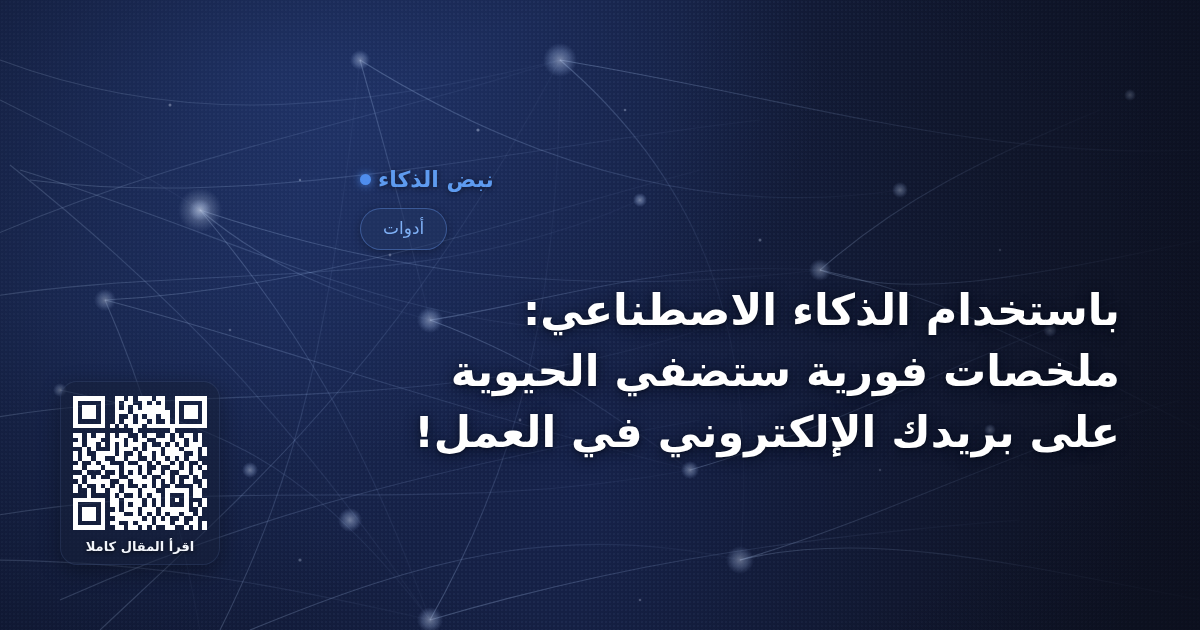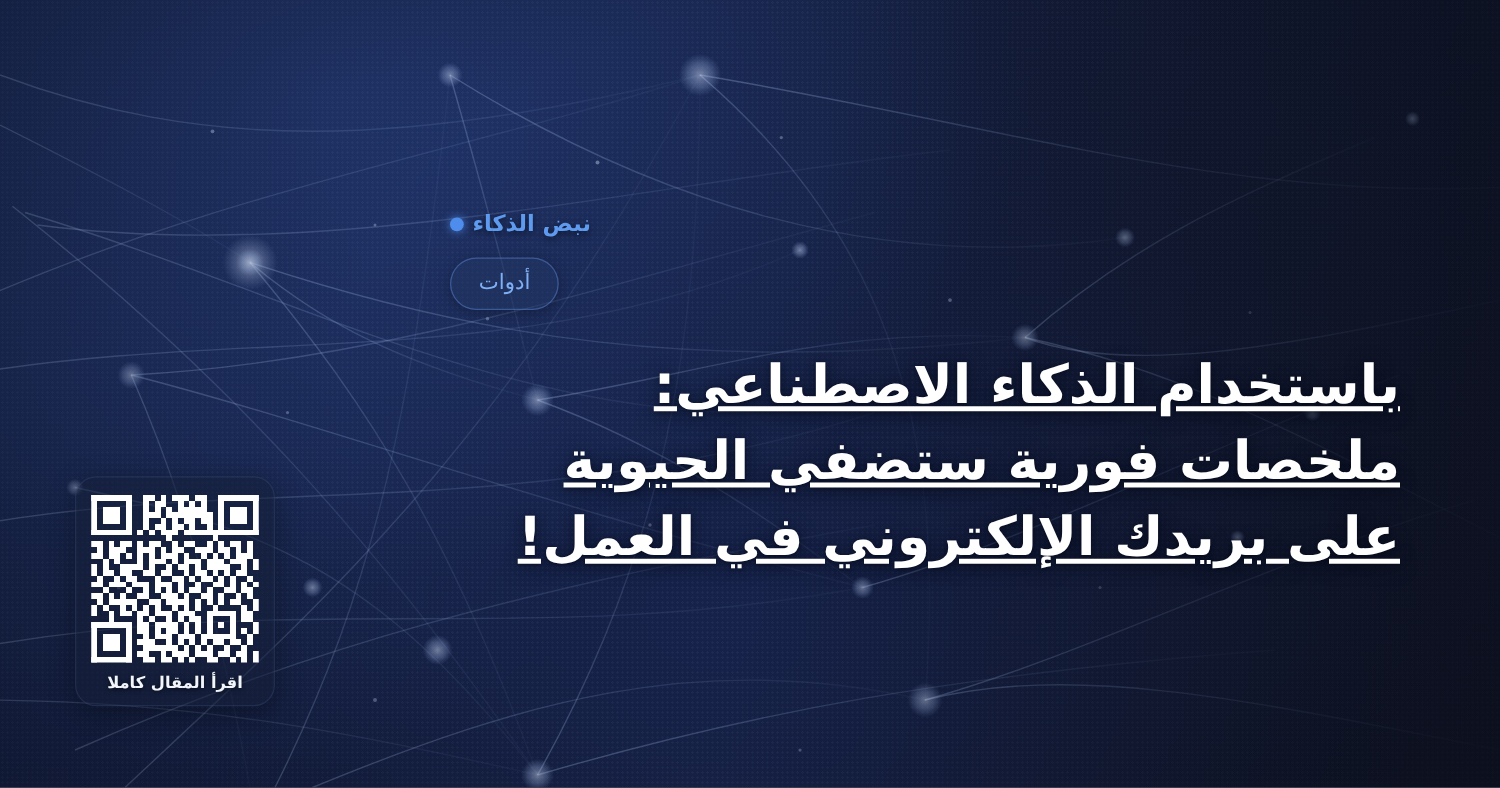--- a/index.html
+++ b/index.html
@@ -33,21 +33,21 @@
       linear-gradient(100deg, rgba(0,0,0,0) 52%, rgba(10,13,26,.62) 100%);
   }
   
   #content{
     position:absolute;top:0;right:60px;width:780px;height:630px;
     display:flex;flex-direction:column;align-items:flex-end;justify-content:center;
     text-align:right;
   }
   #brand{
     display:flex;align-items:center;gap:7px;flex-direction:row-reverse;
-    font-size:18px;font-weight:700;color:#5e9bef;
+    font-size:22px;font-weight:700;color:#5e9bef;
     letter-spacing:.2px;margin-bottom:16px;
     text-shadow:0 1px 6px rgba(0,0,0,.5);
   }
   #brand-dot{
     width:11px;height:11px;border-radius:50%;
     background:#4f8ded;box-shadow:0 0 8px rgba(79,141,237,.85);
     flex:0 0 auto;
   }
   #badge{
     display:inline-block;
@@ -58,21 +58,20 @@
     color:#7fb0f5;font-size:17px;font-weight:400;
     margin-bottom:30px;
     box-shadow:0 2px 10px rgba(0,0,0,.28);
   }
   #headline{
     margin:0;
     font-size:43px;line-height:1.42;font-weight:700;
     color:#ffffff;letter-spacing:0;
     max-width:760px;
     text-shadow:0 2px 14px rgba(5,10,25,.78), 0 1px 3px rgba(5,10,25,.6);
-    text-decoration:underline;
   }
   
   #qr-card{
     position:absolute;left:60px;bottom:65px;
     width:160px;
     padding:14px 8px 10px;
     box-sizing:border-box;
     border-radius:17px;
     background:rgba(22,30,55,.52);
     border:1px solid rgba(120,155,220,.13);

